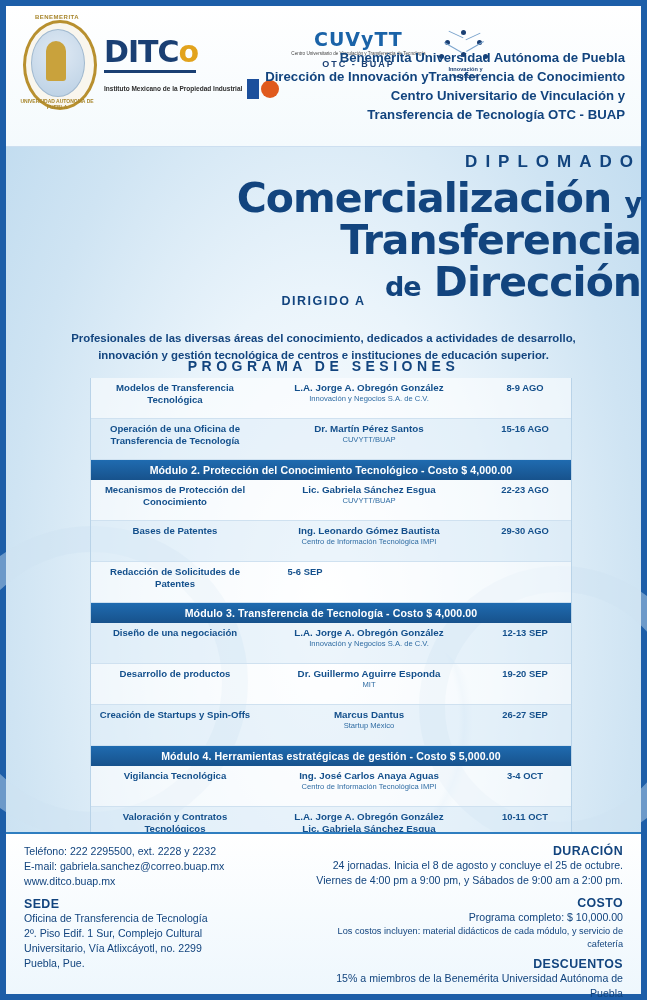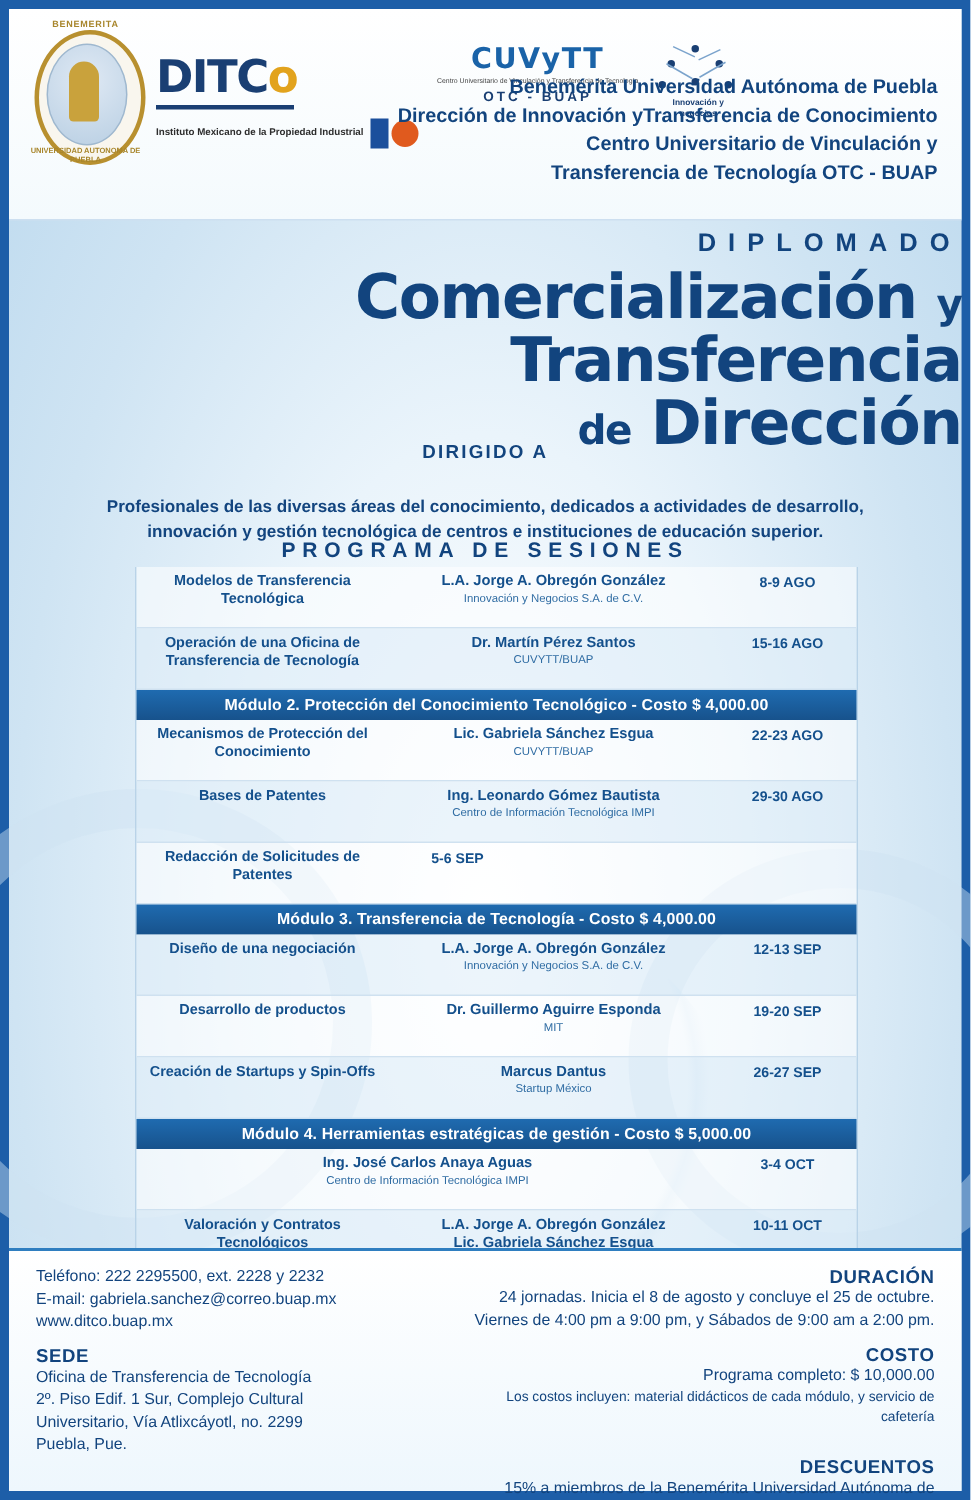--- a/index.html
+++ b/index.html
@@ -131,21 +131,21 @@
   .footer{
     position:absolute;left:0;right:0;bottom:0;height:160px;
     background:linear-gradient(180deg,#ffffff 0%,#eef7fd 100%);
     border-top:2px solid #2f7ec0;
   }
   .f-left{position:absolute;left:18px;top:10px;width:300px;color:#12447e;}
   .f-right{position:absolute;right:18px;top:10px;width:320px;color:#12447e;text-align:right;}
   .f-h{font-size:12.4px;font-weight:bold;letter-spacing:.4px;color:#12447e;}
   .f-t{font-size:10.6px;line-height:1.42;color:#12447e;}
   .mt8{margin-top:8px;}
-  .mt6{margin-top:20px;}
+  .mt6{margin-top:6px;}
 </style>
 </head>
 <body>
 
 <div class="poster">
 
   <div class="wm circle wm1"></div>
   <div class="wm circle wm2"></div>
   <div class="wm wm3"></div>
 
@@ -287,20 +287,21 @@
       <div class="c1">Creación de Startups y Spin-Offs</div>
       <div class="c2">
         <div class="nm">Marcus Dantus</div>
         <div class="org">Startup México</div>
       </div>
       <div class="c3">26-27 SEP</div>
     </div>
 
     <div class="modbar">Módulo 4. Herramientas estratégicas de gestión - Costo  $ 5,000.00</div>
     <div class="row alt">
+      <div class="c1">Vigilancia Tecnológica</div>
       <div class="c2">
         <div class="nm">Ing. José Carlos Anaya Aguas</div>
         <div class="org">Centro de Información Tecnológica IMPI</div>
       </div>
       <div class="c3">3-4 OCT</div>
     </div>
     <div class="row alt2">
       <div class="c1">Valoración y Contratos Tecnológicos</div>
       <div class="c2">
         <div class="nm">L.A. Jorge A. Obregón González</div>

